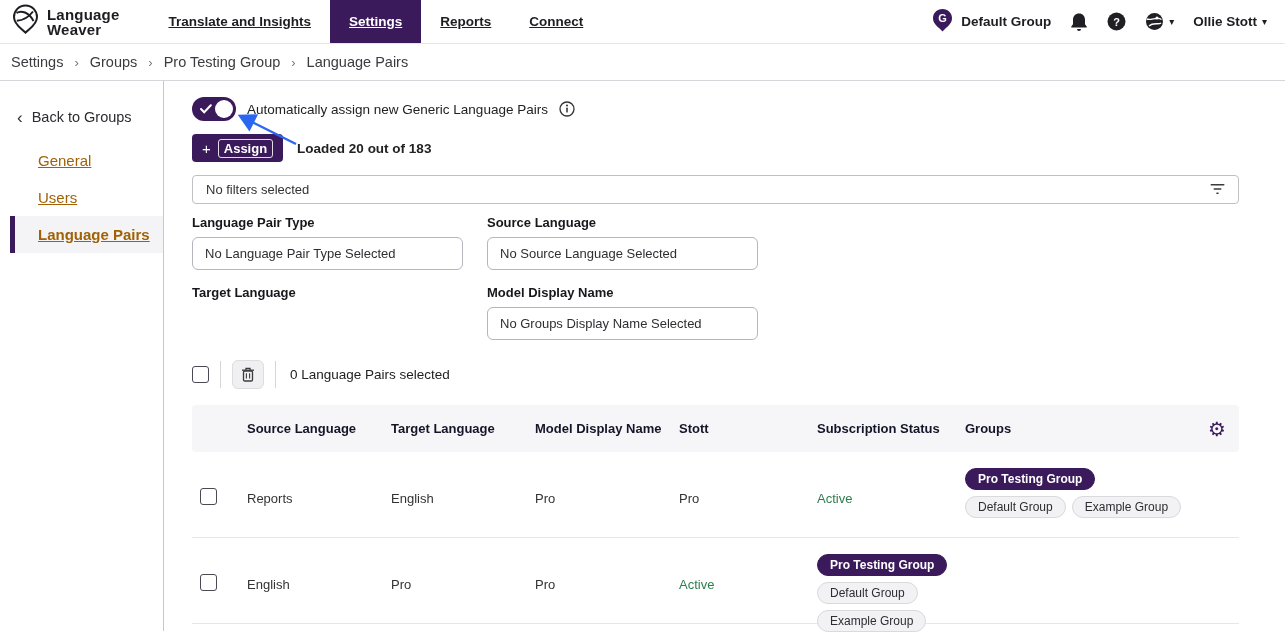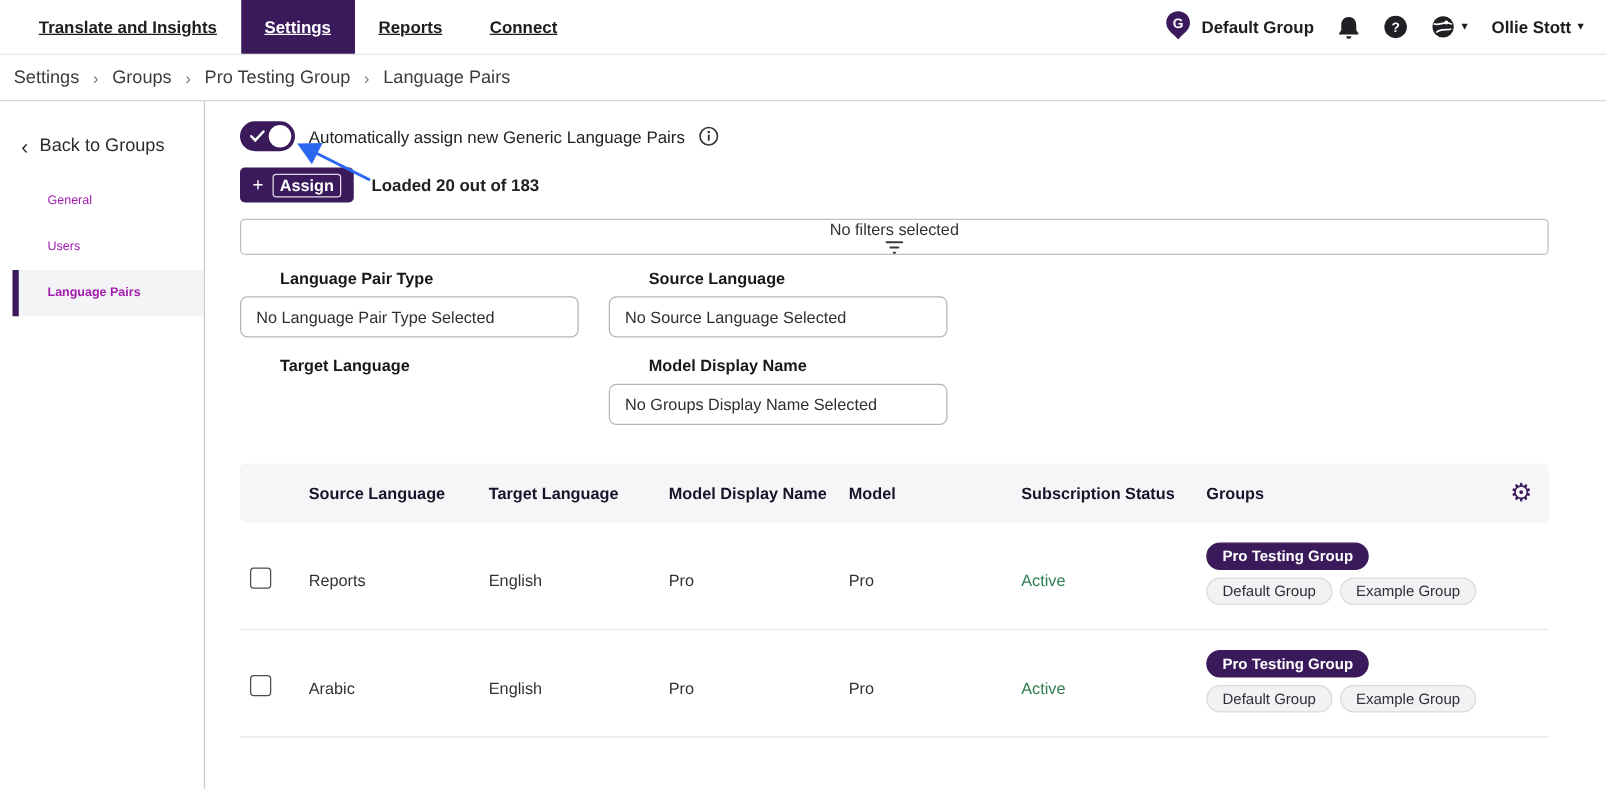--- a/index.html
+++ b/index.html
@@ -28,22 +28,22 @@
   .crumb { cursor:pointer; }
   .crumb-sep { color:#76767c; font-size:13px; }
 
   
   .layout { display:flex; height:550px; }
   .sidebar { width:164px; border-right:1px solid #c9c9cd; padding-top:24px; flex:none; }
   .back-link { display:flex; align-items:center; gap:9px; padding-left:17px; font-size:14.5px;
     color:#2b2b30; cursor:pointer; height:24px; }
   .back-chev { font-size:17px; line-height:1; color:#2b2b30; }
   .side-list { margin-top:13px; }
-  .side-item { height:37px; display:flex; align-items:center; padding-left:38px; font-size:10px;
-    color:#a21caf; cursor:pointer; }
+  .side-item { height:37px; display:flex; align-items:center; padding-left:38px; font-size:15px;
+    color:#a16207; cursor:pointer;text-decoration:underline; }
   .side-item.active { font-weight:700; background:#f4f4f6; border-left:5px solid #3A1A5B;
     margin-left:10px; padding-left:23px; }
 
   .main { position:relative; flex:1; padding-left:28px; }
 
   
   .toggle-row { display:flex; align-items:center; gap:11px; margin-top:16px; }
   .toggle { position:relative; width:44px; height:24px; background:#3A1A5B; border-radius:13px;
     flex:none; cursor:pointer; }
   .toggle .knob { position:absolute; top:3px; right:3px; width:18px; height:18px; background:#fff;
@@ -58,25 +58,25 @@
   .assign-row { display:flex; align-items:center; gap:14px; margin-top:13px; }
   .assign-btn { display:flex; align-items:center; gap:7px; background:#3A1A5B; color:#fff;
     border:none; border-radius:4px; height:28px; padding:0 10px; font-size:13px; font-weight:700;
     cursor:pointer; font-family:inherit; }
   .assign-plus { font-size:15px; font-weight:400; }
   .assign-word { border:1px solid rgba(255,255,255,.85); border-radius:3px; padding:1px 5px; }
   .loaded-text { font-size:13.5px; color:#222;font-weight:bold; }
 
   
   .filter-bar { width:1047px; height:29px; margin-top:13px; border:1px solid #bfbfc4; border-radius:4px;
-    display:flex; align-items:center; justify-content:space-between; padding:0 13px; cursor:pointer;flex-direction:column; }
+    display:flex; align-items:center; justify-content:space-between; padding:0 13px; cursor:pointer; }
   .filter-summary { font-size:13px; color:#333; }
   .filters-grid { display:flex; flex-wrap:wrap; width:850px; column-gap:24px; row-gap:0; margin-top:11px; }
   .filter-field { width:271px; }
-  .filter-label { font-size:13px; font-weight:700; color:#17171c; margin-bottom:7px;margin-left:32px; }
+  .filter-label { font-size:13px; font-weight:700; color:#17171c; margin-bottom:7px; }
   .filter-input { height:33px; border:1px solid #b5b5bb; border-radius:6px; display:flex; align-items:center;
     padding:0 12px; font-size:13px; color:#2f2f33; cursor:pointer; background:#fff; margin-bottom:15px; }
 
   
   .sel-row { display:flex; align-items:center; gap:11px; margin-top:4px; height:30px; }
   .checkbox { width:17px; height:17px; border:1.6px solid #4a4a55; border-radius:3px; background:#fff; cursor:pointer; flex:none; }
   .vsep { width:1px; height:27px; background:#d5d5da; }
   .trash-btn { width:32px; height:29px; background:#f0f0f3; border:1px solid #dcdce1; border-radius:6px;
     display:flex; align-items:center; justify-content:center; cursor:pointer; }
   .sel-text { font-size:13.5px; color:#222; margin-left:3px; }
@@ -98,20 +98,33 @@
   .badge.primary { background:#3A1A5B; border-color:#3A1A5B; color:#fff; font-weight:600; }
   .trow.partial { height:40px; border-bottom:none; }
   .trow.partial .cell-groups { padding-top:15px; }
 </style>
 </head>
 <body>
 
 <div class="page">
 
   <div class="topbar">
+    <div class="brand">
+      <span>
+        <svg width="27" height="31" viewBox="0 0 27 31">
+          <path d="M13.5 1.5 C7 1.5 2 6.6 2 13 c0 5.4 4.2 9.3 8 12.4 l3.5 3.2 3.5-3.2 c3.8-3.1 8-7 8-12.4 C25 6.6 20 1.5 13.5 1.5 Z" fill="none" stroke="#1d1d22" stroke-width="2"></path>
+          <path d="M4.5 9 C9 6 17 8 21.5 17" fill="none" stroke="#1d1d22" stroke-width="2"></path>
+          <path d="M21 7.5 C16 14 10 16.5 4.8 16.8" fill="none" stroke="#1d1d22" stroke-width="2"></path>
+        </svg>
+      </span>
+      <span class="brand-text">
+        <span>Language</span><br>
+        <span>Weaver</span>
+      </span>
+    </div>
     <div class="nav">
         <div class="nav-item">Translate and Insights</div>
         <div class="nav-item active">Settings</div>
         <div class="nav-item">Reports</div>
         <div class="nav-item">Connect</div>
       </div>
     <div class="top-right">
       <div class="grp-sel">
         <span>
           <svg width="21" height="25" viewBox="0 0 21 25">
@@ -230,28 +243,43 @@
           </div>
           <div class="filter-field">
             <div class="filter-label">Target Language</div>
           </div>
           <div class="filter-field">
             <div class="filter-label">Model Display Name</div>
             <div class="filter-input">No Groups Display Name Selected</div>
           </div>
         </div>
 
+      <div class="sel-row">
+        <span class="checkbox"></span>
+        <span class="vsep"></span>
+        <span class="trash-btn">
+          <svg width="14" height="15" viewBox="0 0 14 15">
+            <rect x="2.5" y="4" width="9" height="10" rx="1.2" fill="none" stroke="#3a3a40" stroke-width="1.3"></rect>
+            <line x1="1" y1="3.2" x2="13" y2="3.2" stroke="#3a3a40" stroke-width="1.3"></line>
+            <path d="M5 3 V1.3 H9 V3" fill="none" stroke="#3a3a40" stroke-width="1.3"></path>
+            <line x1="5.4" y1="6.3" x2="5.4" y2="11.6" stroke="#3a3a40" stroke-width="1.1"></line>
+            <line x1="8.6" y1="6.3" x2="8.6" y2="11.6" stroke="#3a3a40" stroke-width="1.1"></line>
+          </svg>
+        </span>
+        <span class="vsep"></span>
+        <span class="sel-text">0 Language Pairs selected</span>
+      </div>
 
       <div class="table">
         <div class="tgrid thead">
           <div class="th"></div>
           <div class="th">Source Language</div>
           <div class="th">Target Language</div>
           <div class="th">Model Display Name</div>
-          <div class="th">Model</div>
+          <div class="th">Stott</div>
           <div class="th">Subscription Status</div>
           <div class="th">Groups</div>
           <div class="th gear-cell">
             <span class="gear">⚙</span>
           </div>
         </div>
         <div id="tbody">
             <div class="tgrid trow">
               <div class="cell-check">
                 <div class="checkbox"></div>
@@ -265,21 +293,20 @@
                 <div class="badge primary">Pro Testing Group</div>
                 <div class="badge">Default Group</div>
                 <div class="badge">Example Group</div>
               </div>
               <div></div>
             </div>
             <div class="tgrid trow">
               <div class="cell-check">
                 <div class="checkbox"></div>
               </div>
-              <div class="cell-text">Arabic</div>
               <div class="cell-text">English</div>
               <div class="cell-text">Pro</div>
               <div class="cell-text">Pro</div>
               <div class="cell-status">Active</div>
               <div class="cell-groups">
                 <div class="badge primary">Pro Testing Group</div>
                 <div class="badge">Default Group</div>
                 <div class="badge">Example Group</div>
               </div>
               <div></div>

